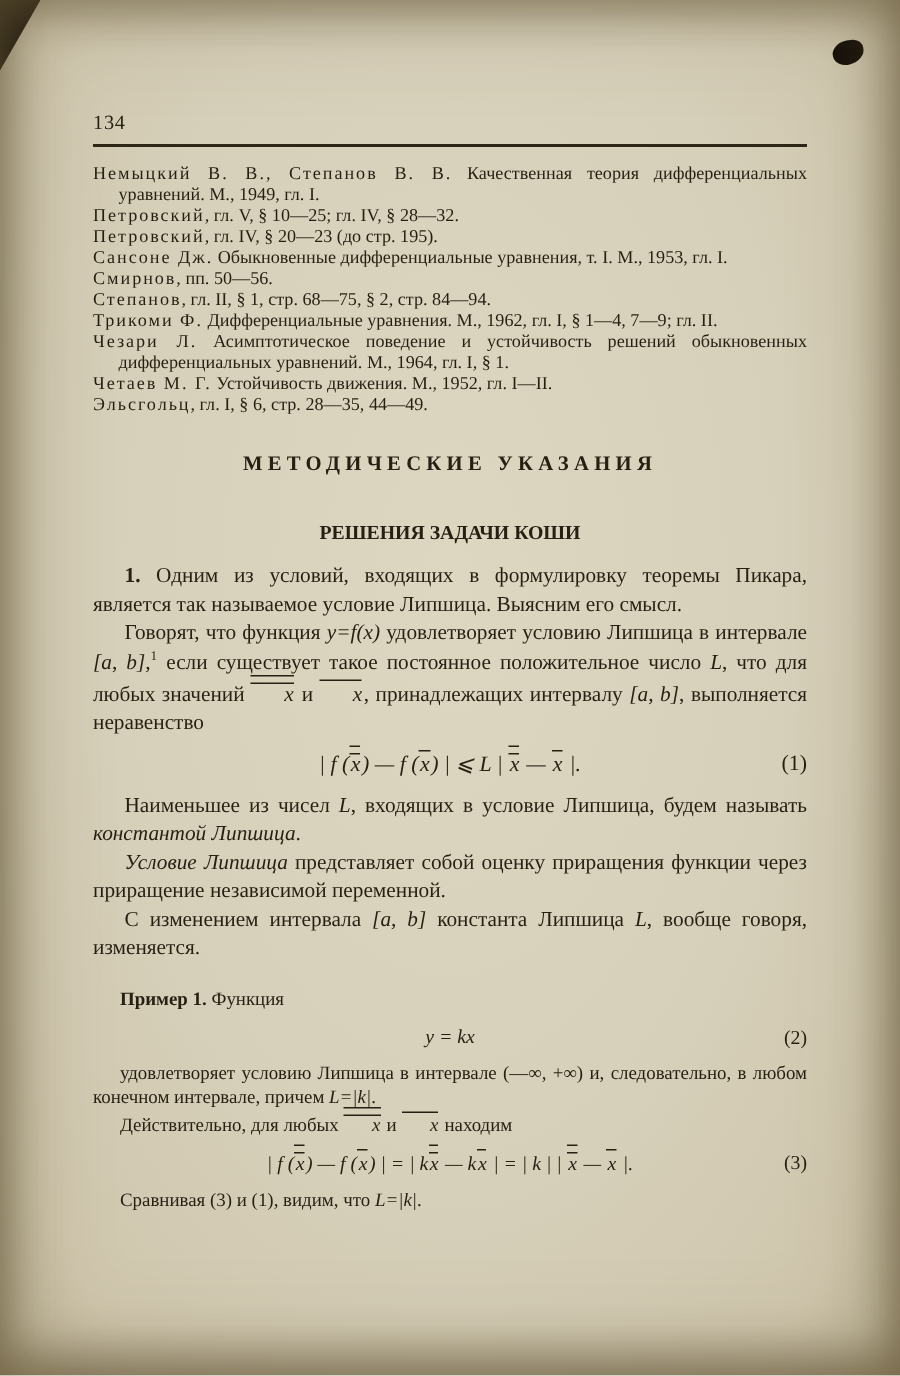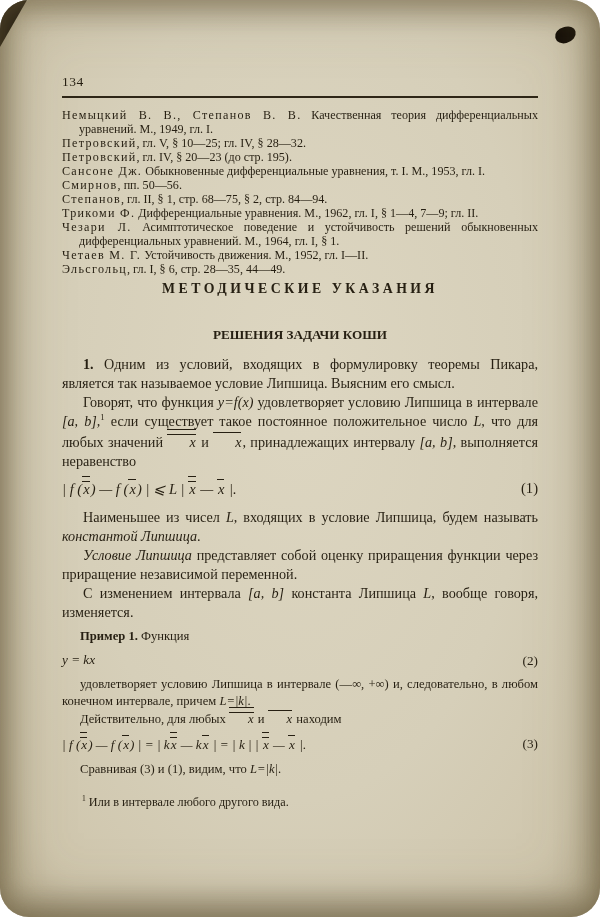--- a/index.html
+++ b/index.html
@@ -1,21 +1,20 @@
 <!DOCTYPE html>
 <html lang="ru"><head>
 <meta charset="utf-8">
 <style>
   html,body{margin:0;padding:0;}
   body{width:600px;height:917px;font-family:"Liberation Serif","DejaVu Serif",serif;}
   .page{
     position:relative;width:600px;height:917px;overflow:hidden;
     background:radial-gradient(ellipse at 50% 42%, #ddd6c1 0%, #d6cfb9 55%, #cfc6ad 85%, #c3b99d 100%);
     color:#261f12;
-    border-radius:29px;
   }
   .page::after{
     content:"";position:absolute;inset:0;pointer-events:none;
     box-shadow:
       inset 0 0 70px rgba(110,95,60,.35),
       inset 0 -16px 28px rgba(80,65,40,.38),
       inset 16px 0 30px rgba(110,95,60,.22),
       inset -16px 0 30px rgba(110,95,60,.26),
       inset 0 14px 22px rgba(100,85,55,.25);
   }
@@ -30,41 +29,41 @@
   .pageno{position:absolute;left:0;top:0;letter-spacing:.5px;}
   .runtitle{position:absolute;left:0;right:0;top:0;text-align:center;font-style:italic;}
   .hdr-rule{border:0;border-top:2px solid #2e2617;margin:4px 0 0;}
 
   
   .bib{margin-top:10px;font-size:12.1px;line-height:1.16;text-align:justify;}
   .bib-item{padding-left:17px;text-indent:-17px;margin:0;}
   .bib-author{letter-spacing:1.3px;}
 
   
-  .sec-head{margin:5px 0 0;text-align:center;font-weight:bold;font-size:13.8px;letter-spacing:3.5px;}
+  .sec-head{margin:25px 0 0;text-align:center;font-weight:bold;font-size:13.8px;letter-spacing:3.5px;}
   .sub-head{margin:11px 0 0;text-align:center;font-weight:bold;font-size:13.2px;line-height:1.35;}
 
   
   .bodytext{margin-top:11px;font-size:14.2px;line-height:1.34;text-align:justify;}
   .body-par{margin:0;text-indent:21px;}
-  .example{font-size:12.6px;line-height:1.3;margin-top:6px;}
+  .example{font-size:12.6px;line-height:1.3;margin-top:16px;}
   .example .body-par{text-indent:18px;}
   .noindent{text-indent:0;}
 
   
   .seg-b{font-weight:bold;}
   .seg-i{font-style:italic;}
   .seg-sup{vertical-align:super;font-size:.62em;font-style:normal;}
   .seg-d,.seg-s{display:inline-block;position:relative;font-style:italic;padding:2px 1px 0;}
   .seg-d::before{content:"";position:absolute;left:0;right:1px;top:-2px;height:4px;
     border-top:1px solid currentColor;border-bottom:1px solid currentColor;}
   .seg-s::before{content:"";position:absolute;left:0;right:1px;top:1px;border-top:1px solid currentColor;}
 
   
-  .formula{position:relative;text-align:left;font-style:italic;margin:7px 0 8px;}
+  .formula{position:relative;text-align:center;font-style:italic;margin:7px 0 8px;}
   .bodytext > .formula{font-size:14.6px;}
   .example .formula{font-size:13.2px;}
   .eqno{position:absolute;right:0;top:1px;font-style:normal;}
 
   
   .footnote{margin-top:16px;font-size:12.2px;line-height:1.25;text-indent:20px;}
 </style>
 </head>
 <body>
 
@@ -124,17 +123,16 @@
         <p class="body-par"><span class="seg-p">Действительно, для любых </span><span class="seg-d">x</span><span class="seg-p"> и </span><span class="seg-s">x</span><span class="seg-p"> находим</span></p>
 
         <div class="formula">
           <span><span class="seg-p">| f (</span><span class="seg-d">x</span><span class="seg-p">) — f (</span><span class="seg-s">x</span><span class="seg-p">) | = | k</span><span class="seg-d">x</span><span class="seg-p"> — k</span><span class="seg-s">x</span><span class="seg-p"> | = | k | | </span><span class="seg-d">x</span><span class="seg-p"> — </span><span class="seg-s">x</span><span class="seg-p"> |.</span></span>
           <span class="eqno">(3)</span>
         </div>
 
         <p class="body-par noindent"><span class="seg-p">Сравнивая (3) и (1), видим, что </span><span class="seg-i">L=|k|</span><span class="seg-p">.</span></p>
       </div>
 
-      <p class="footnote"><span class="seg-sup">1</span><span class="seg-p"> Или в интервале любого другого вида.</span></p>
     </div>
 
   </div>
 </div>
 
 </body></html>

